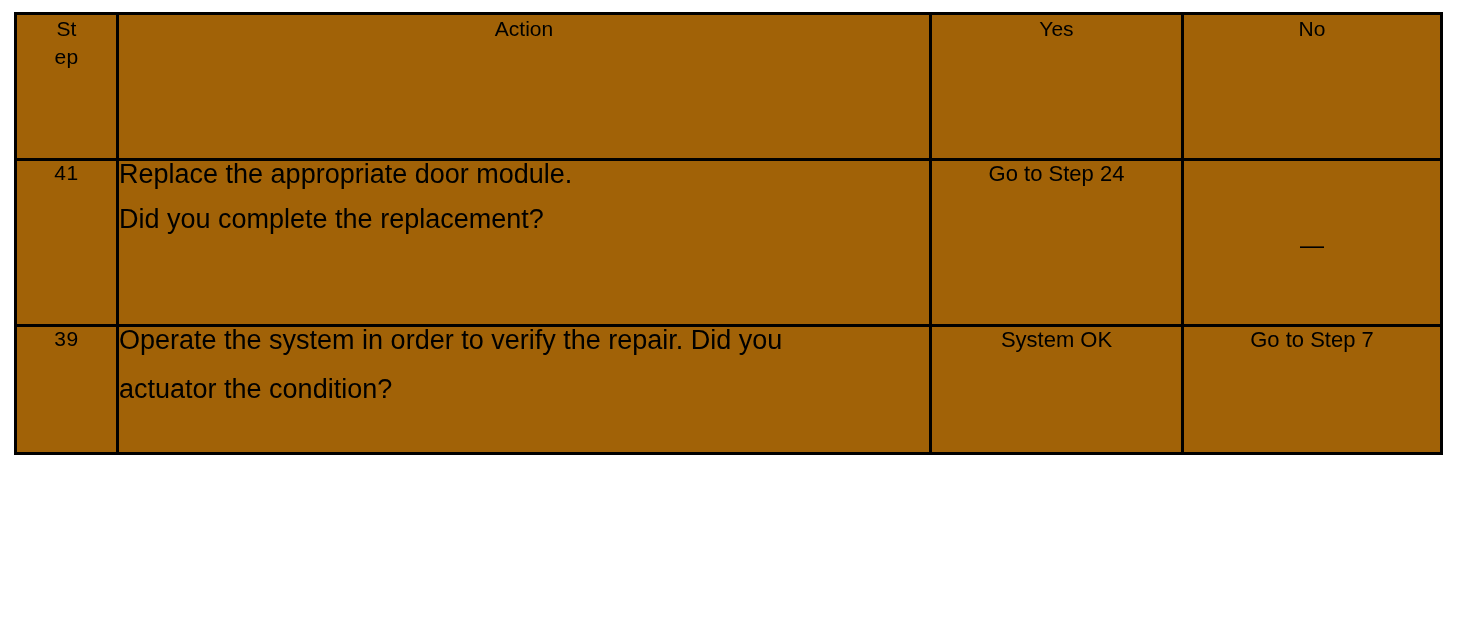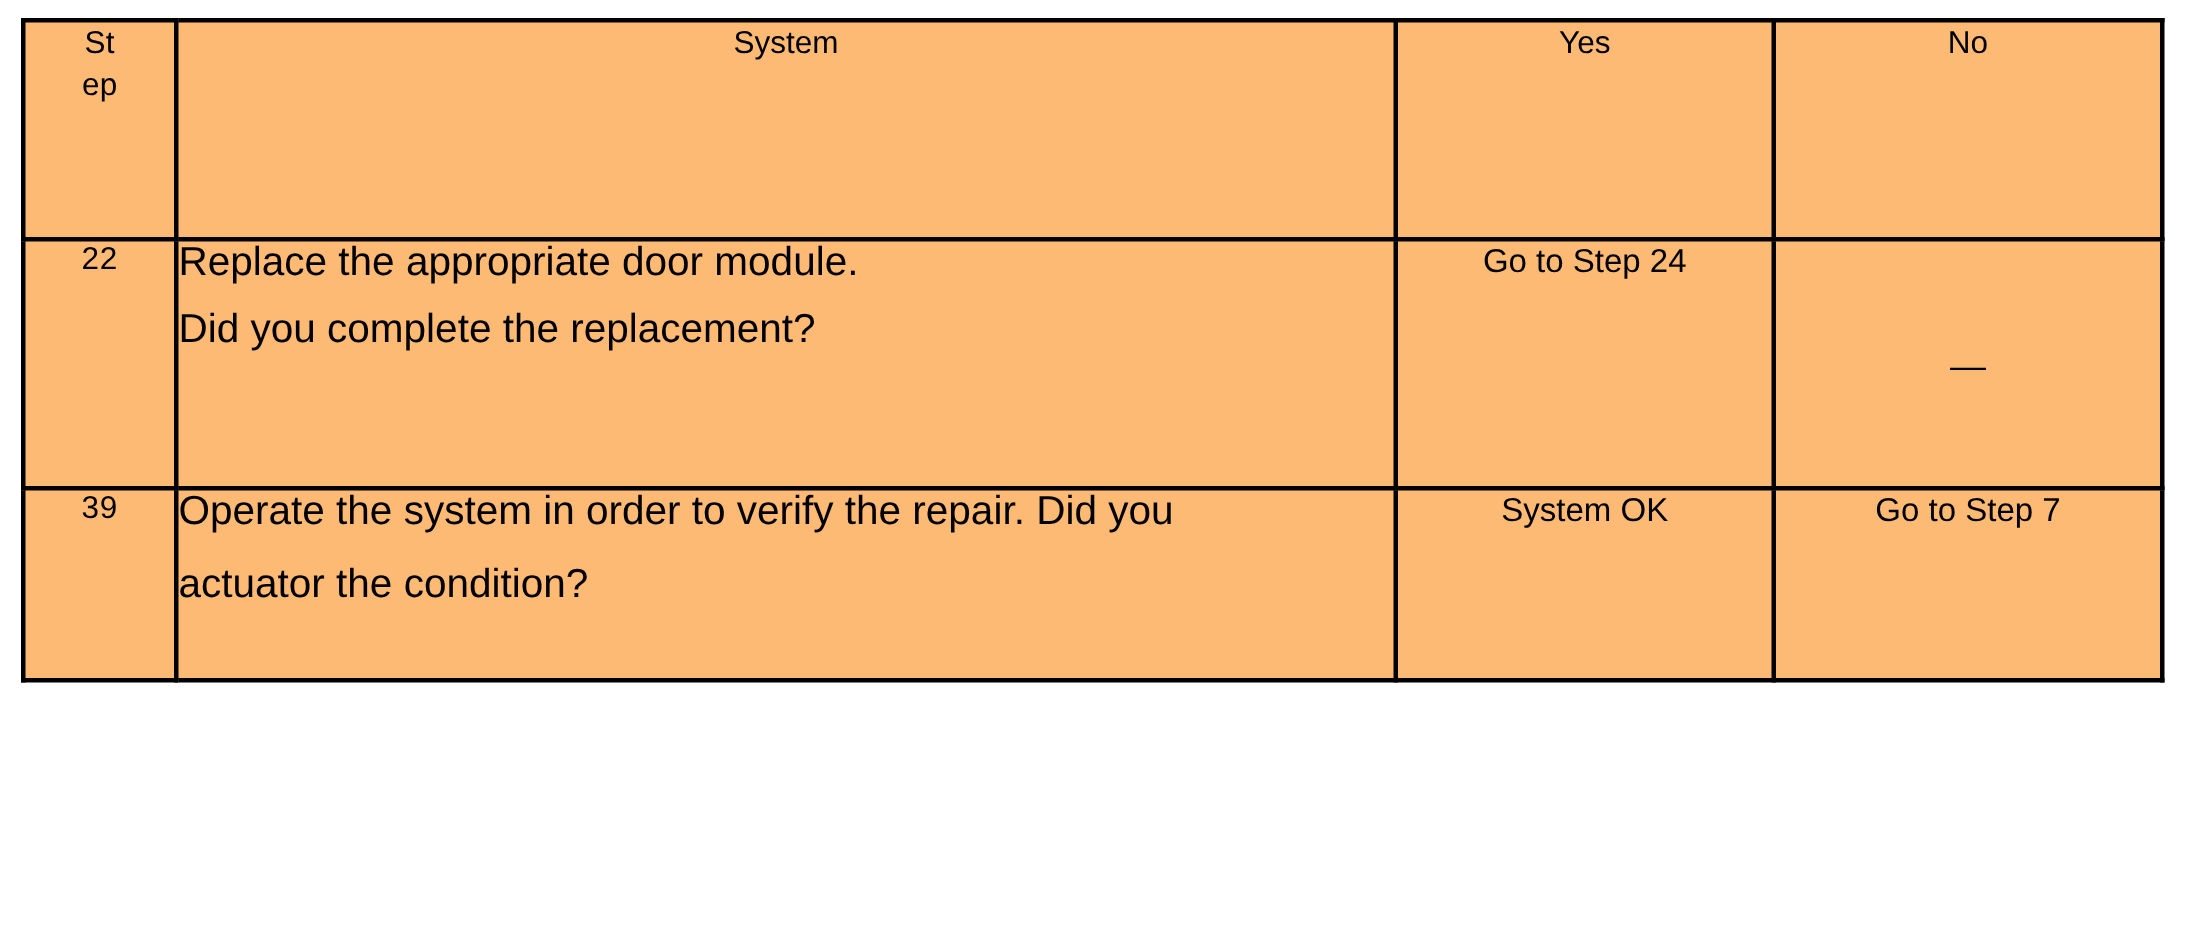--- a/index.html
+++ b/index.html
@@ -22,21 +22,21 @@
     width: 1426px;   
     border-collapse: collapse;
     table-layout: fixed;
     background: #ffffff;
   }
 
   #diagnostic-table td,
   #diagnostic-table th {
     border: 3px solid #000000;
     padding: 0;
-    background: #fdba74;
+    background: #a16207;
     font-weight: normal;
     vertical-align: top;
   }
 
   
   col.col-step   { width: 102px; }  
   col.col-action { width: 813px; }  
   col.col-yes    { width: 252px; }  
   col.col-no     { width: 259px; }  
 
@@ -114,35 +114,35 @@
     <col class="col-yes">
     <col class="col-no">
   </colgroup>
 
   <thead>
     <tr class="header-row">
       <th class="step-header">
         <span class="hdr-inner"><span>St</span><br><span>ep</span></span>
       </th>
       <th class="action-header">
-        <span class="hdr-inner">System</span>
+        <span class="hdr-inner">Action</span>
       </th>
       <th class="yes-header">
         <span class="hdr-inner">Yes</span>
       </th>
       <th class="no-header">
         <span class="hdr-inner">No</span>
       </th>
     </tr>
   </thead>
 
   <tbody>
     <tr class="step-row">
       <td class="step-cell">
-        <span class="step-num">22</span>
+        <span class="step-num">41</span>
       </td>
       <td class="action-cell">
         <span class="action-line">Replace the appropriate door module.</span>
         <span class="action-line">Did you complete the replacement?</span>
       </td>
       <td class="answer-cell yes-cell">
         <span class="answer-text">Go to Step 24</span>
       </td>
       <td class="answer-cell no-cell">
         <span class="answer-text">—</span>

